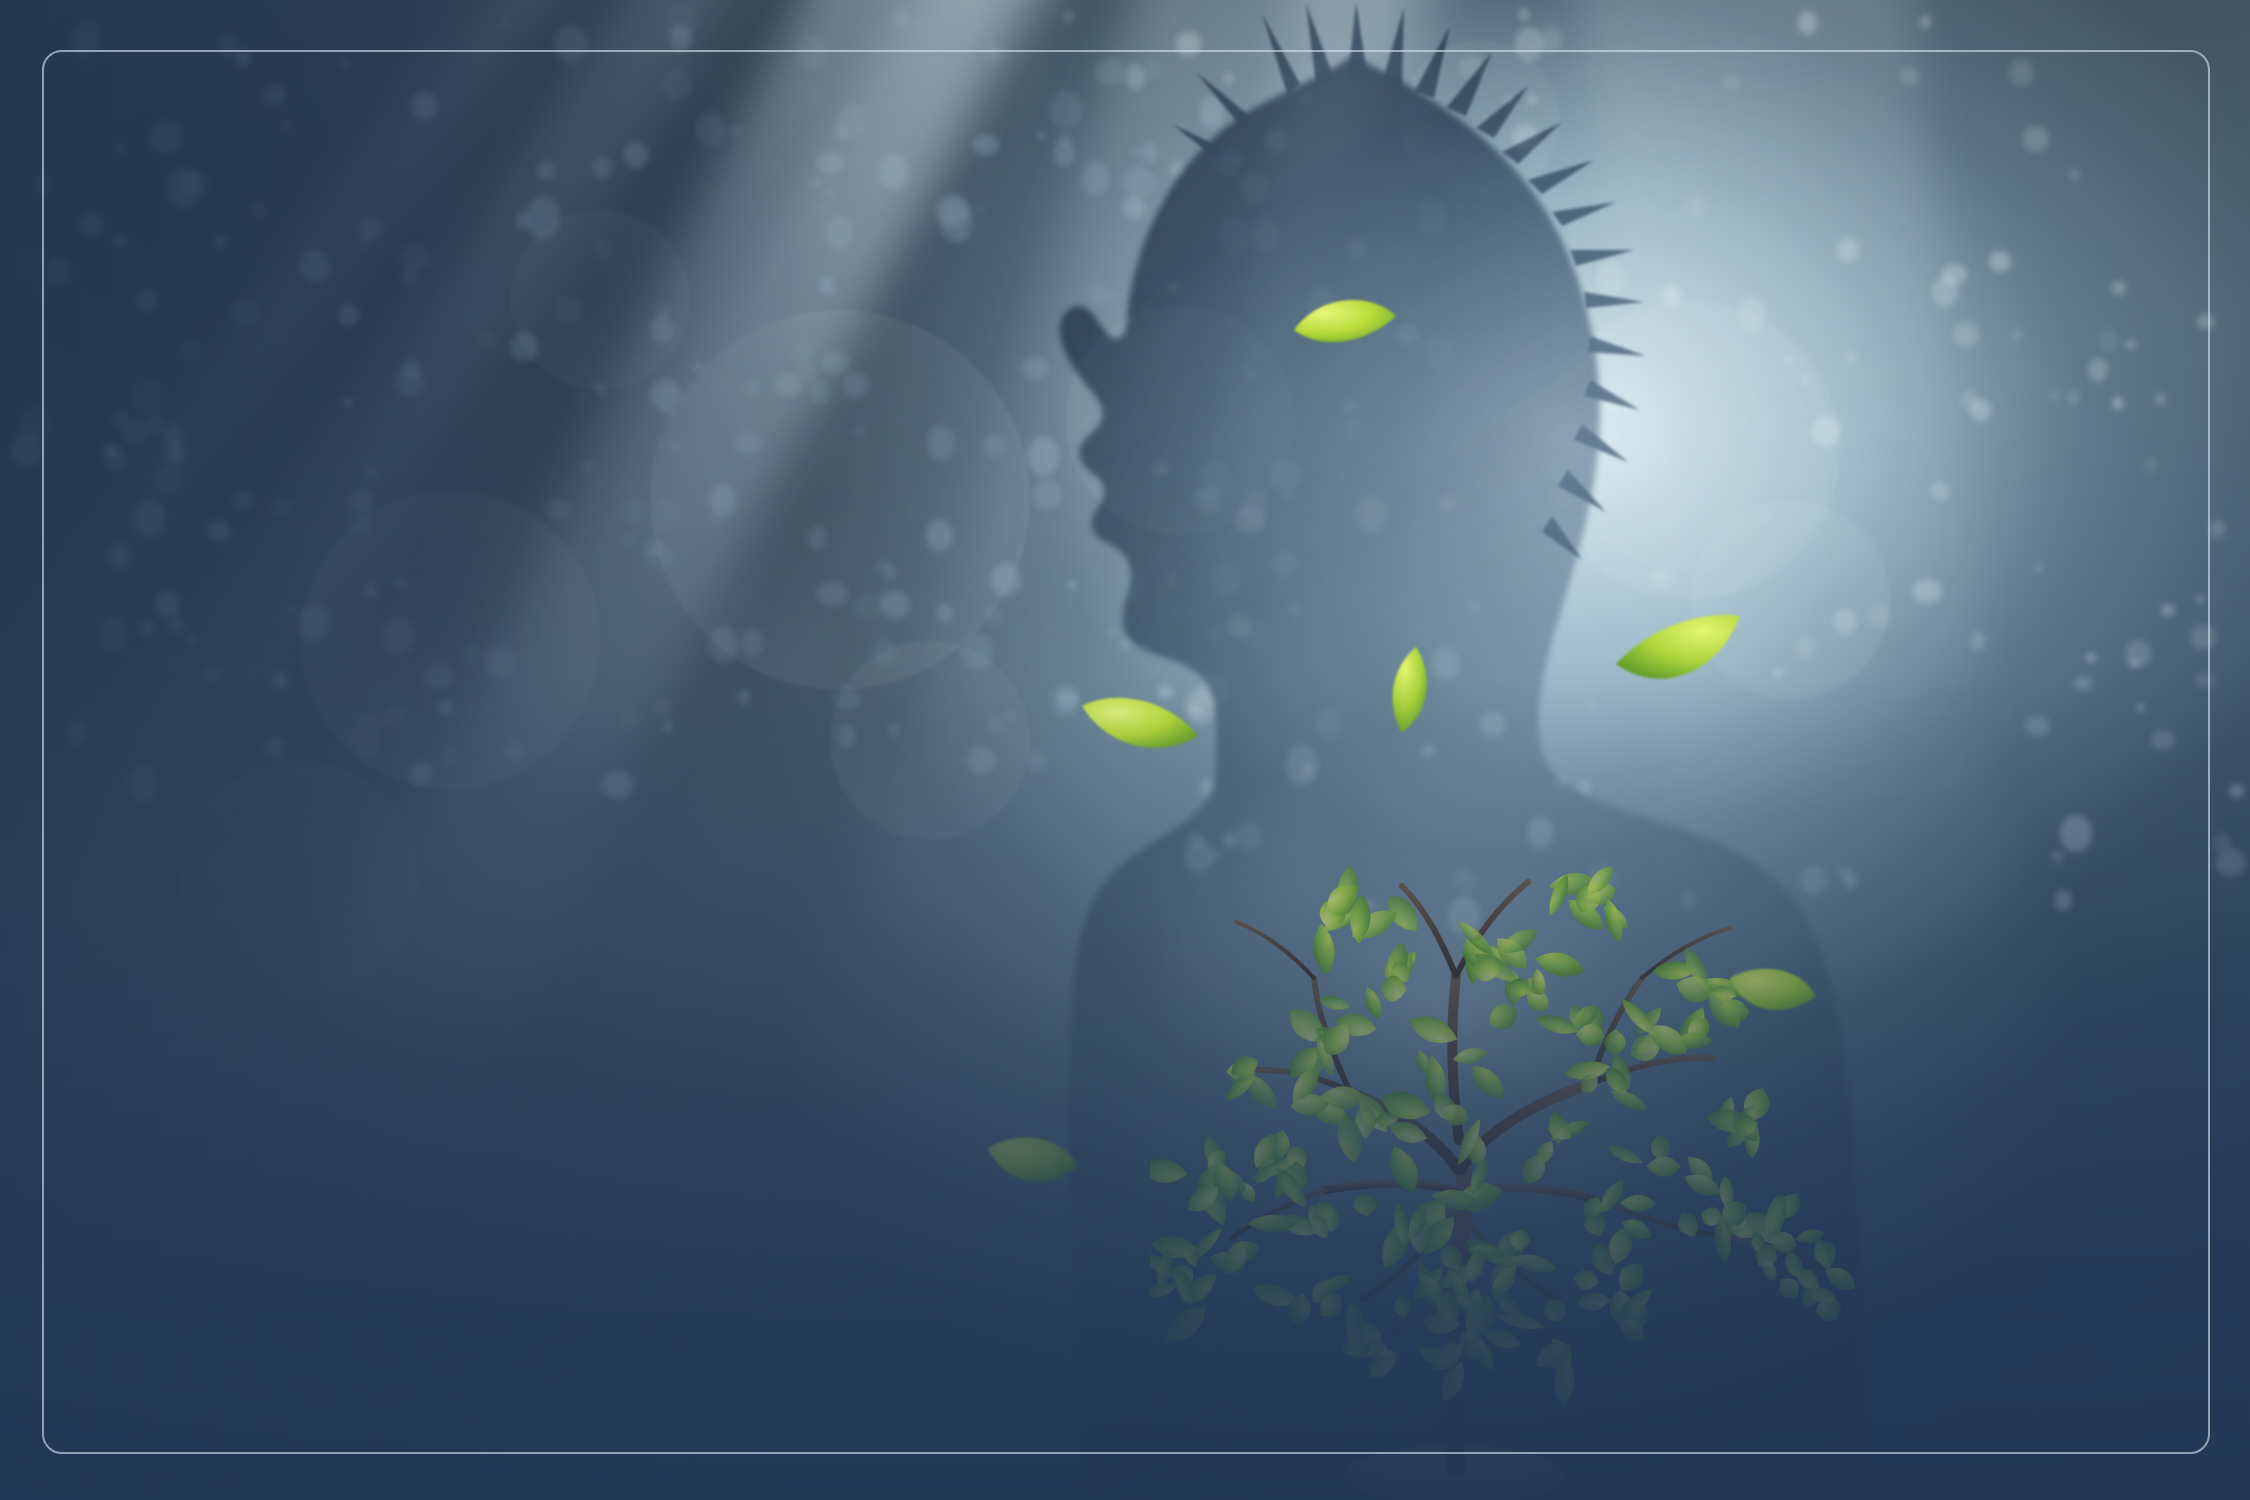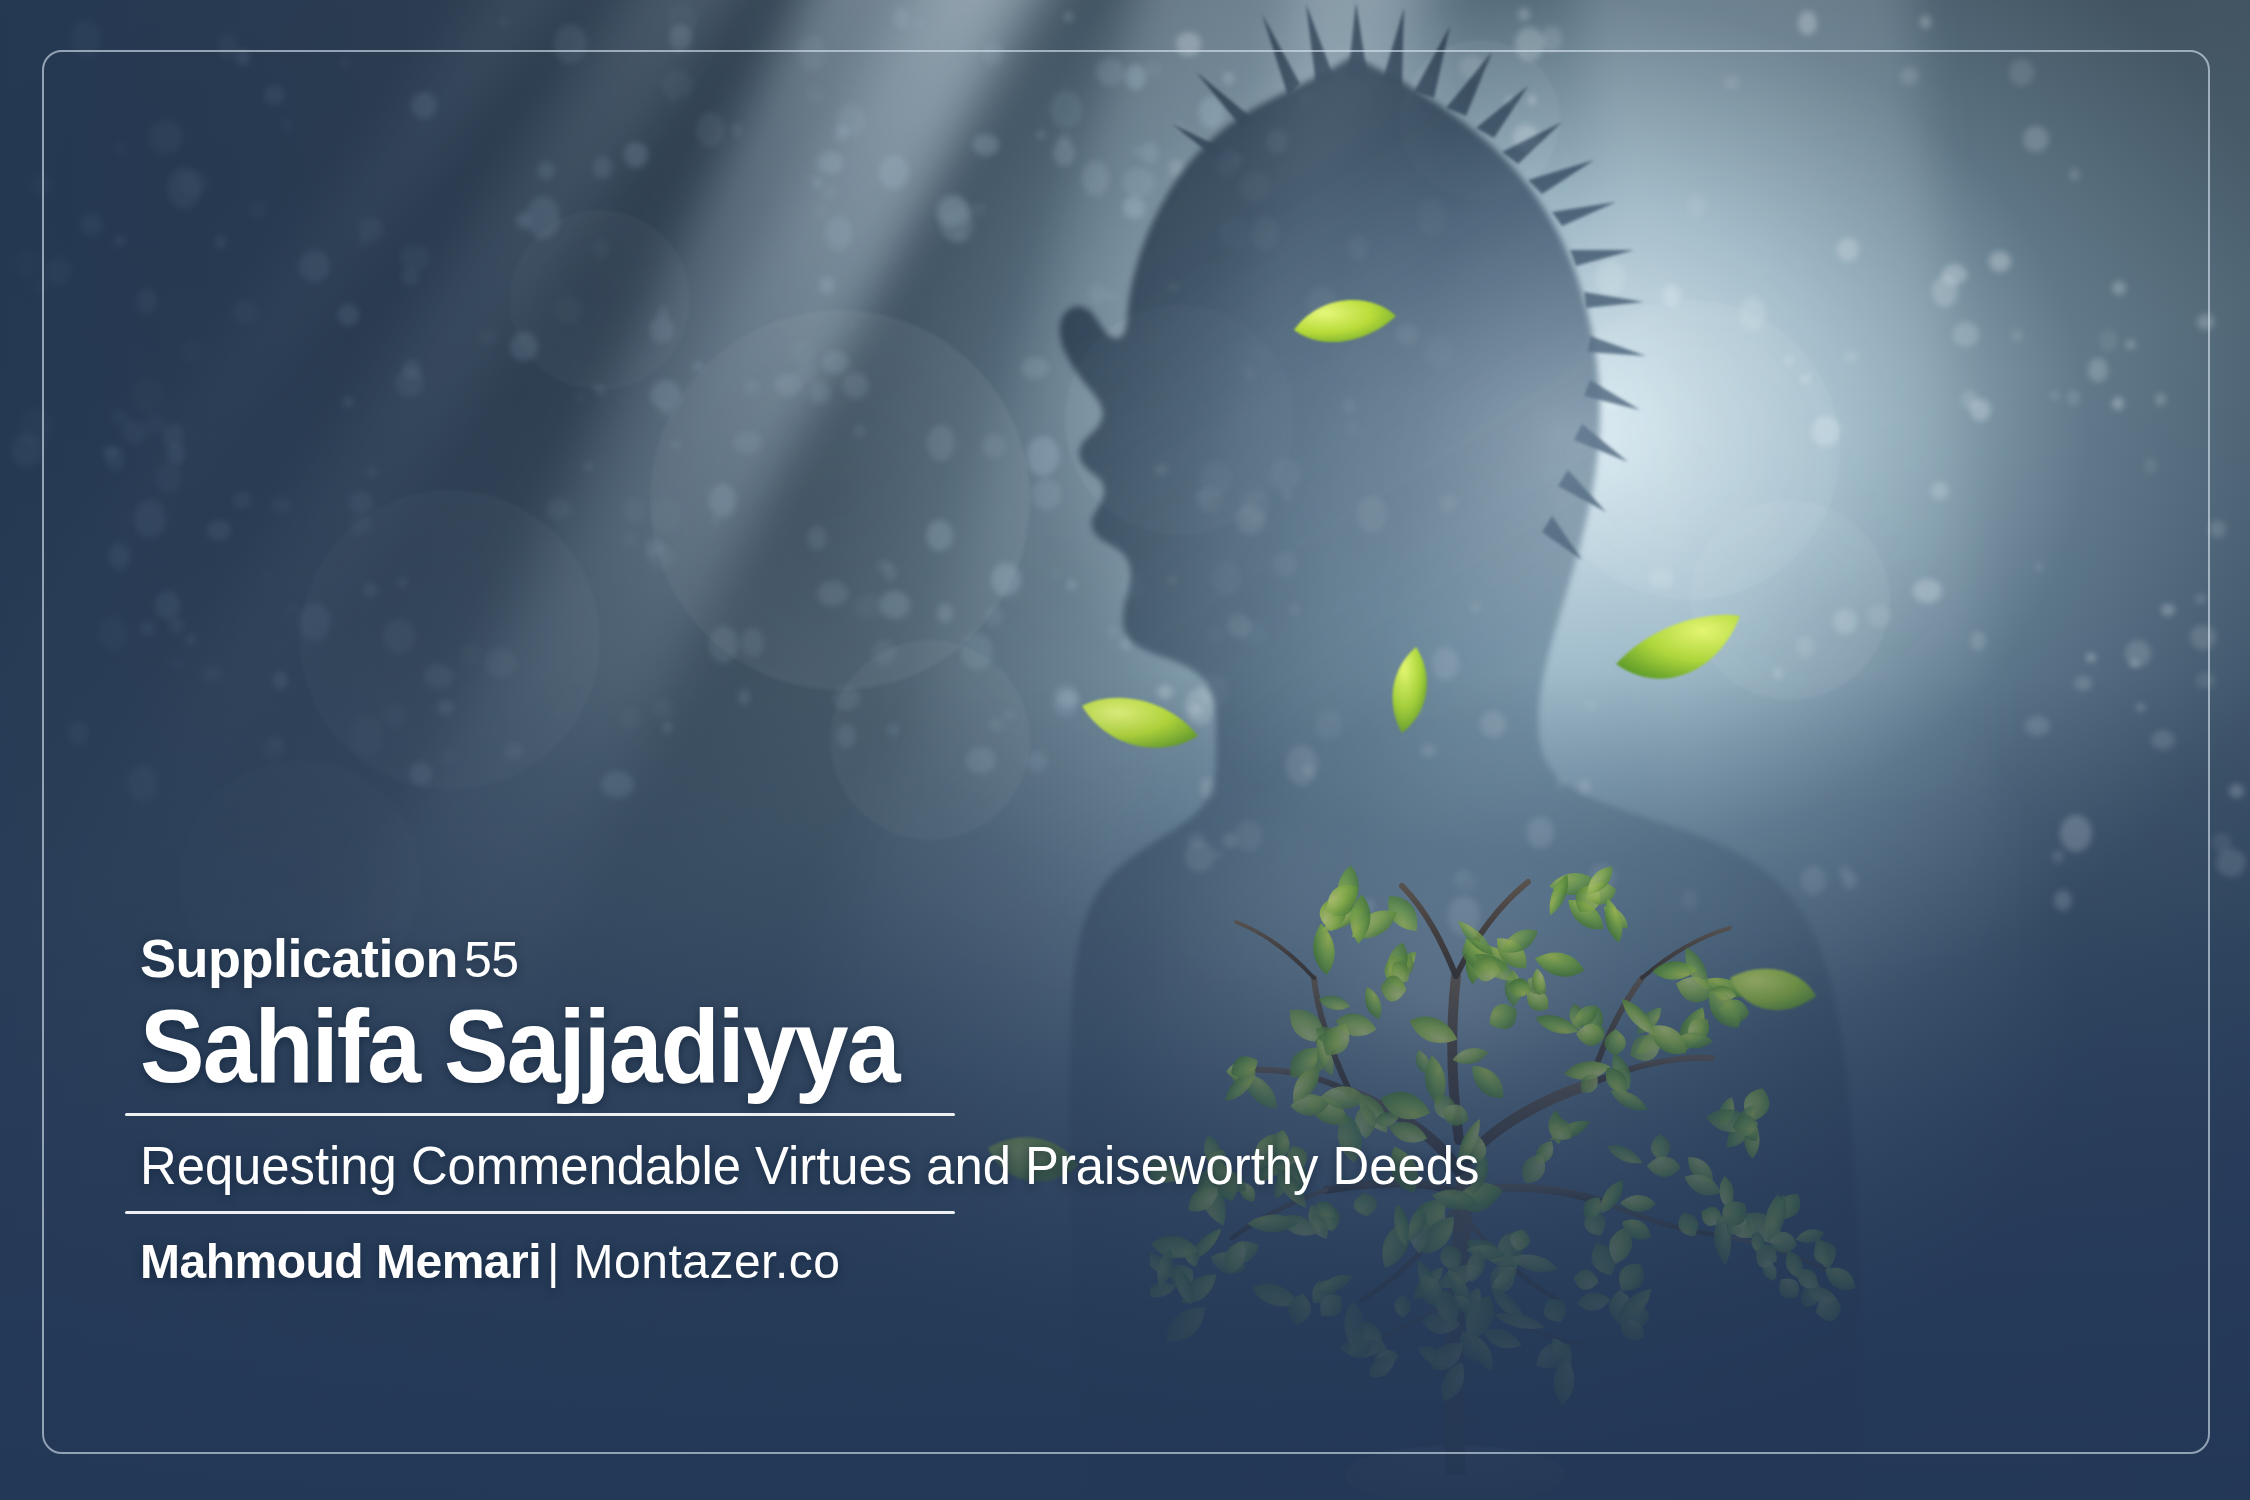--- a/index.html
+++ b/index.html
@@ -969,32 +969,13 @@
           <stop offset="55%" stop-color="#94c433"></stop>
           <stop offset="100%" stop-color="#538c24"></stop>
     </radialGradient>
       </defs>
   </svg>
 
   <div class="layer bg-navy"></div>
 
   <div class="frame"></div>
 
-  <div class="textblock">
-
-    <p class="kicker">
-      <span class="k-word">Supplication</span><span class="k-num">55</span>
-    </p>
-
-    <h1 class="title">Sahifa Sajjadiyya</h1>
-
-    <div class="rule"></div>
-
-    <p class="subtitle">Requesting Commendable Virtues and Praiseworthy Deeds</p>
-
-    <div class="rule second"></div>
-
-    <p class="byline">
-      <span class="author">Mahmoud Memari</span><span class="bar">|</span><span class="site">Montazer.co</span>
-    </p>
-
-  </div>
 </div>
 
 </body></html>

